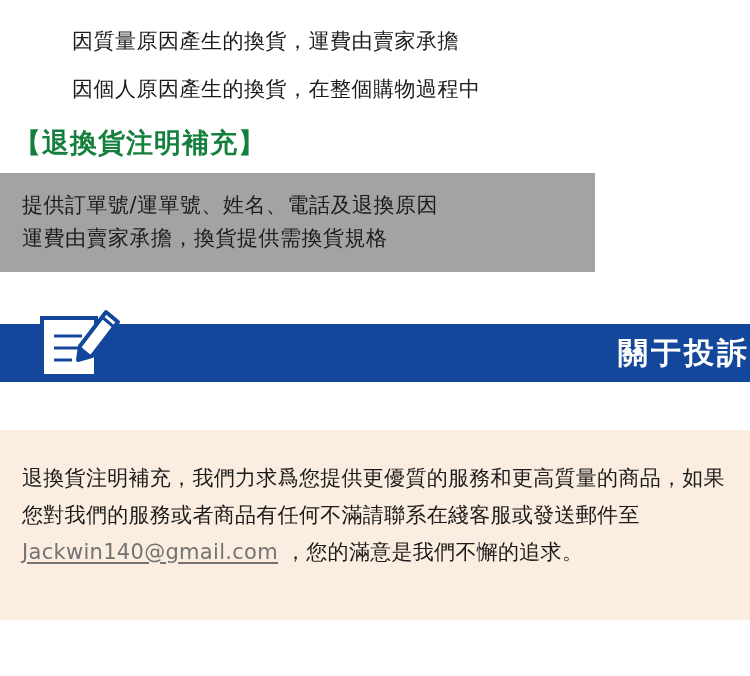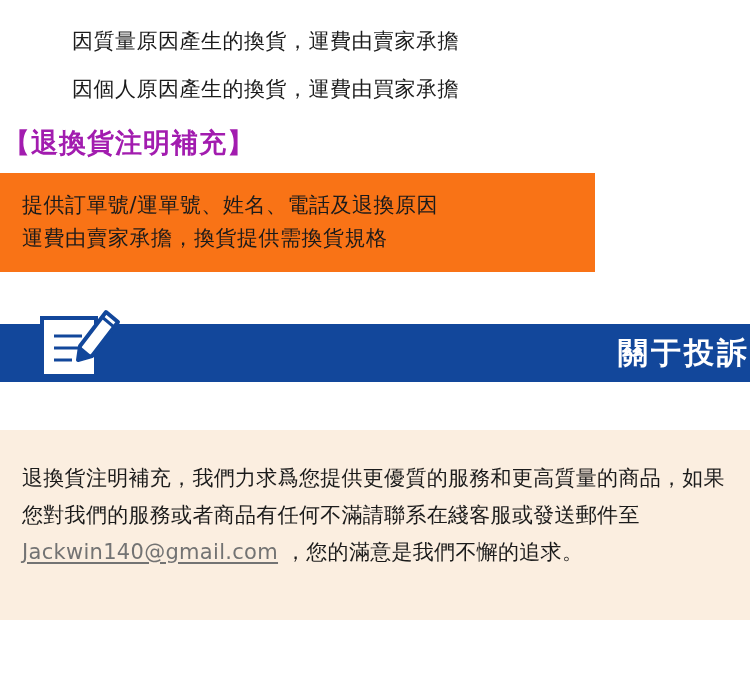--- a/index.html
+++ b/index.html
@@ -31,30 +31,30 @@
     color: #1b1b1b;
     padding-left: 72px;
     letter-spacing: 0.5px;
     margin-bottom: 16px;
   }
 
   
   .section-heading {
     font-size: 27px;
     font-weight: bold;
-    color: #a21caf;
-    padding-left: 3px;
+    color: #15803d;
+    padding-left: 14px;
     margin-top: 20px;
     margin-bottom: 12px;
     letter-spacing: 1px;
   }
 
   
   .note-box {
-    background: #f97316;
+    background: #a3a3a3;
     padding: 16px 0 18px 0;
   }
   .note-line {
     font-size: 21px;
     line-height: 1.55;
     color: #1b1b1b;
     padding-left: 22px;
     letter-spacing: 0.5px;
   }
 
@@ -115,21 +115,21 @@
     text-underline-offset: 3px;
   }
 </style>
 </head>
 <body>
 
 <div class="page">
 
   <div class="policy-lines">
     <div class="policy-line">因質量原因產生的換貨，運費由賣家承擔</div>
-    <div class="policy-line">因個人原因產生的換貨，運費由買家承擔</div>
+    <div class="policy-line">因個人原因產生的換貨，在整個購物過程中</div>
   </div>
 
   <div class="section-heading">【退換貨注明補充】</div>
 
   <div class="note-box">
     <div class="note-line">提供訂單號/運單號、姓名、電話及退換原因</div>
     <div class="note-line">運費由賣家承擔，換貨提供需換貨規格</div>
   </div>
 
   <div class="banner-wrap">

